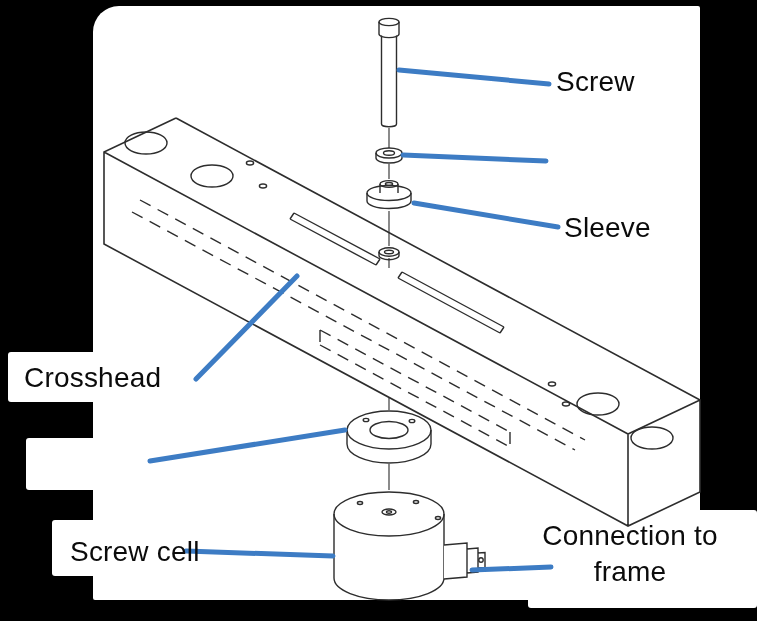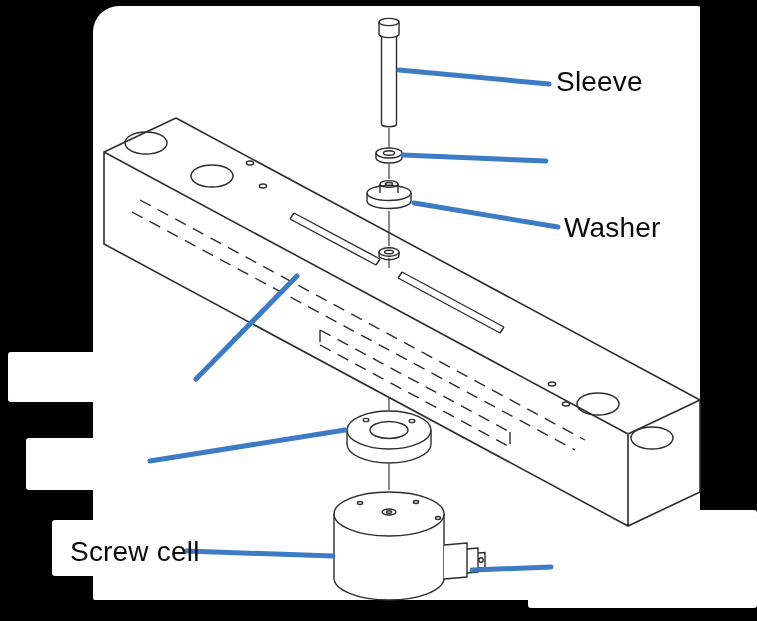--- a/index.html
+++ b/index.html
@@ -144,17 +144,19 @@
       <line class="leader" x1="549" y1="84" x2="399" y2="70"></line>
       <line class="leader" x1="546" y1="161" x2="403" y2="155"></line>
       <line class="leader" x1="558" y1="227" x2="414" y2="203"></line>
       <line class="leader" x1="196" y1="379" x2="297" y2="276"></line>
       <line class="leader" x1="150" y1="461" x2="345" y2="430"></line>
       <line class="leader" x1="186" y1="551" x2="333" y2="556"></line>
       <line class="leader" x1="551" y1="567" x2="472" y2="570"></line>
     </g>
   </svg>
 
-  <div class="fig-label" style="left:556px;top:66px;">Sleeve</div>
-  <div class="fig-label" style="left:564px;top:212px;">Washer</div>
+  <div class="fig-label" style="left:556px;top:66px;">Screw</div>
+  <div class="fig-label" style="left:564px;top:212px;">Sleeve</div>
+  <div class="fig-label" style="left:24px;top:362px;">Crosshead</div>
   <div class="fig-label" style="left:70px;top:536px;">Screw cell</div>
+  <div class="fig-label" id="connection-label">Connection to frame</div>
 
 </div>
 
 </body></html>

